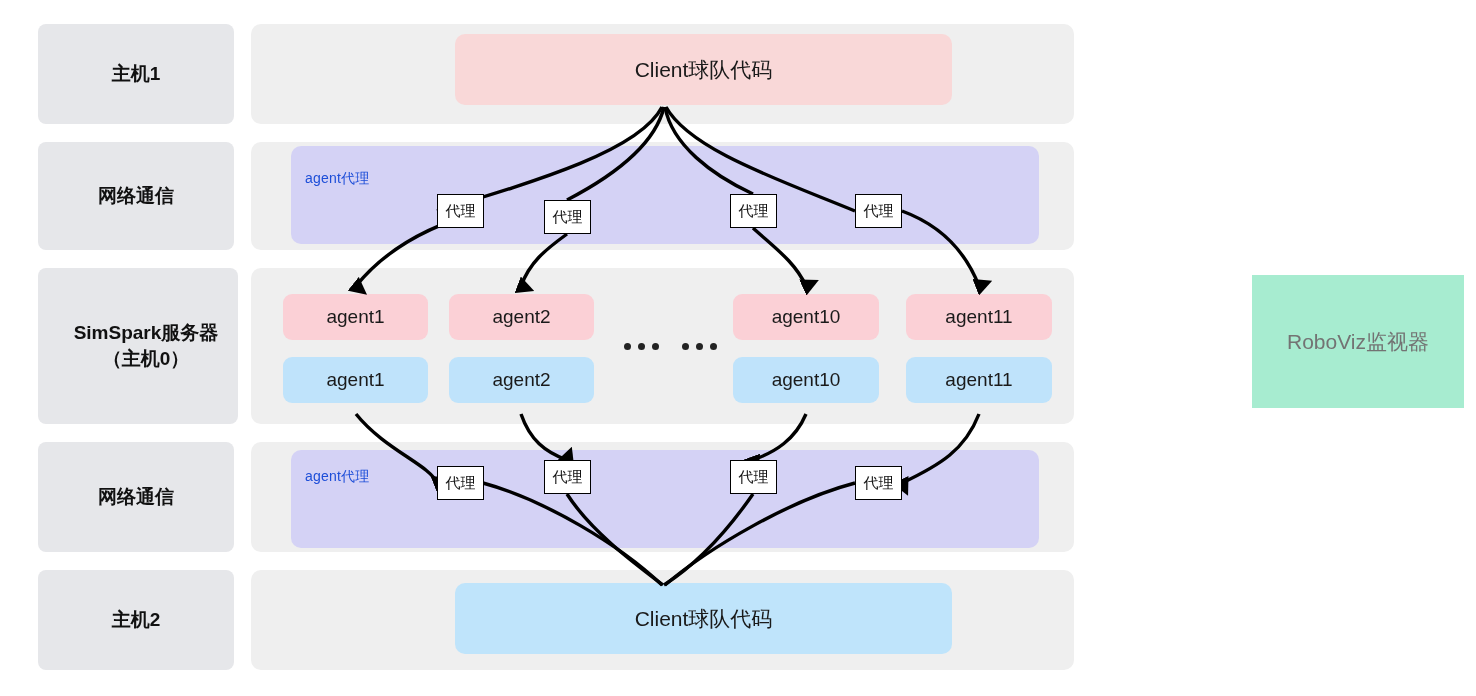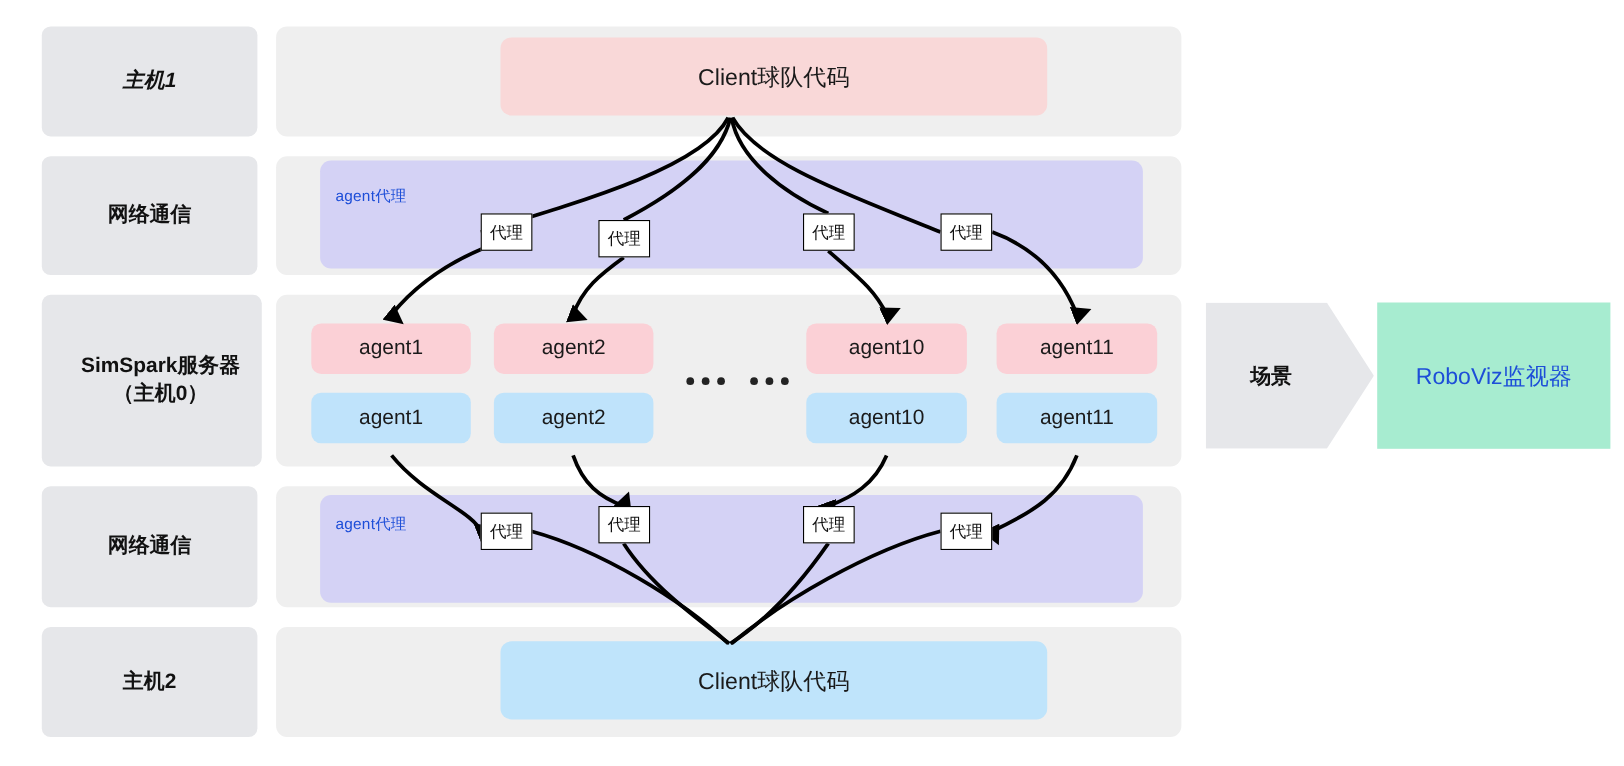--- a/index.html
+++ b/index.html
@@ -107,21 +107,21 @@
     font-weight: 700;
     color: #111;
   }
 
   
   .viz-box {
     position: absolute;
     background: #a7ecd0;
     display: flex; align-items: center; justify-content: center;
     font-size: 21px;
-    color: #1d4ed8;
+    color: #737373;
   }
 
   svg.edges {
     position: absolute; left: 0; top: 0;
     width: 1476px; height: 696px;
     pointer-events: none;
     z-index: 4;
   }
 </style>
 </head>
@@ -131,21 +131,21 @@
 
   <div id="panels">
       <div class="panel" style="left: 251px; top: 24px; width: 823px; height: 100px;"></div>
       <div class="panel" style="left: 251px; top: 142px; width: 823px; height: 108px;"></div>
       <div class="panel" style="left: 251px; top: 268px; width: 823px; height: 156px;"></div>
       <div class="panel" style="left: 251px; top: 442px; width: 823px; height: 110px;"></div>
       <div class="panel" style="left: 251px; top: 570px; width: 823px; height: 100px;"></div>
     </div>
 
   <div id="stage-labels">
-      <div class="stage-label" style="left: 38px; top: 24px; width: 196px; height: 100px; font-style: italic;">主机1</div>
+      <div class="stage-label" style="left: 38px; top: 24px; width: 196px; height: 100px;">主机1</div>
       <div class="stage-label" style="left: 38px; top: 142px; width: 196px; height: 108px;">网络通信</div>
       <div class="stage-label" style="left: 38px; top: 268px; width: 200px; height: 156px; padding-left: 16px;">SimSpark服务器
 （主机0）</div>
       <div class="stage-label" style="left: 38px; top: 442px; width: 196px; height: 110px;">网络通信</div>
       <div class="stage-label" style="left: 38px; top: 570px; width: 196px; height: 100px;">主机2</div>
     </div>
 
   <div id="network-bands">
       <div class="netband" style="left: 291px; top: 146px; width: 748px; height: 98px;"></div>
       <div class="netband-label" style="left: 305px; top: 170px;">agent代理</div>
@@ -216,21 +216,18 @@
       <div class="proxy" style="left: 437px; top: 194px;">代理</div>
       <div class="proxy" style="left: 544px; top: 200px;">代理</div>
       <div class="proxy" style="left: 730px; top: 194px;">代理</div>
       <div class="proxy" style="left: 855px; top: 194px;">代理</div>
       <div class="proxy" style="left: 437px; top: 466px;">代理</div>
       <div class="proxy" style="left: 544px; top: 460px;">代理</div>
       <div class="proxy" style="left: 730px; top: 460px;">代理</div>
       <div class="proxy" style="left: 855px; top: 466px;">代理</div>
     </div>
 
-  <div class="chevron" id="scene-chevron" style="left: 1096px; top: 275px; width: 153px; height: 133px;">
-    <span>场景</span>
-  </div>
 
   <div class="viz-box" id="viz-box" style="left: 1252px; top: 275px; width: 212px; height: 133px;">
     <span>RoboViz监视器</span>
   </div>
 
 </div>
 
 </body></html>

